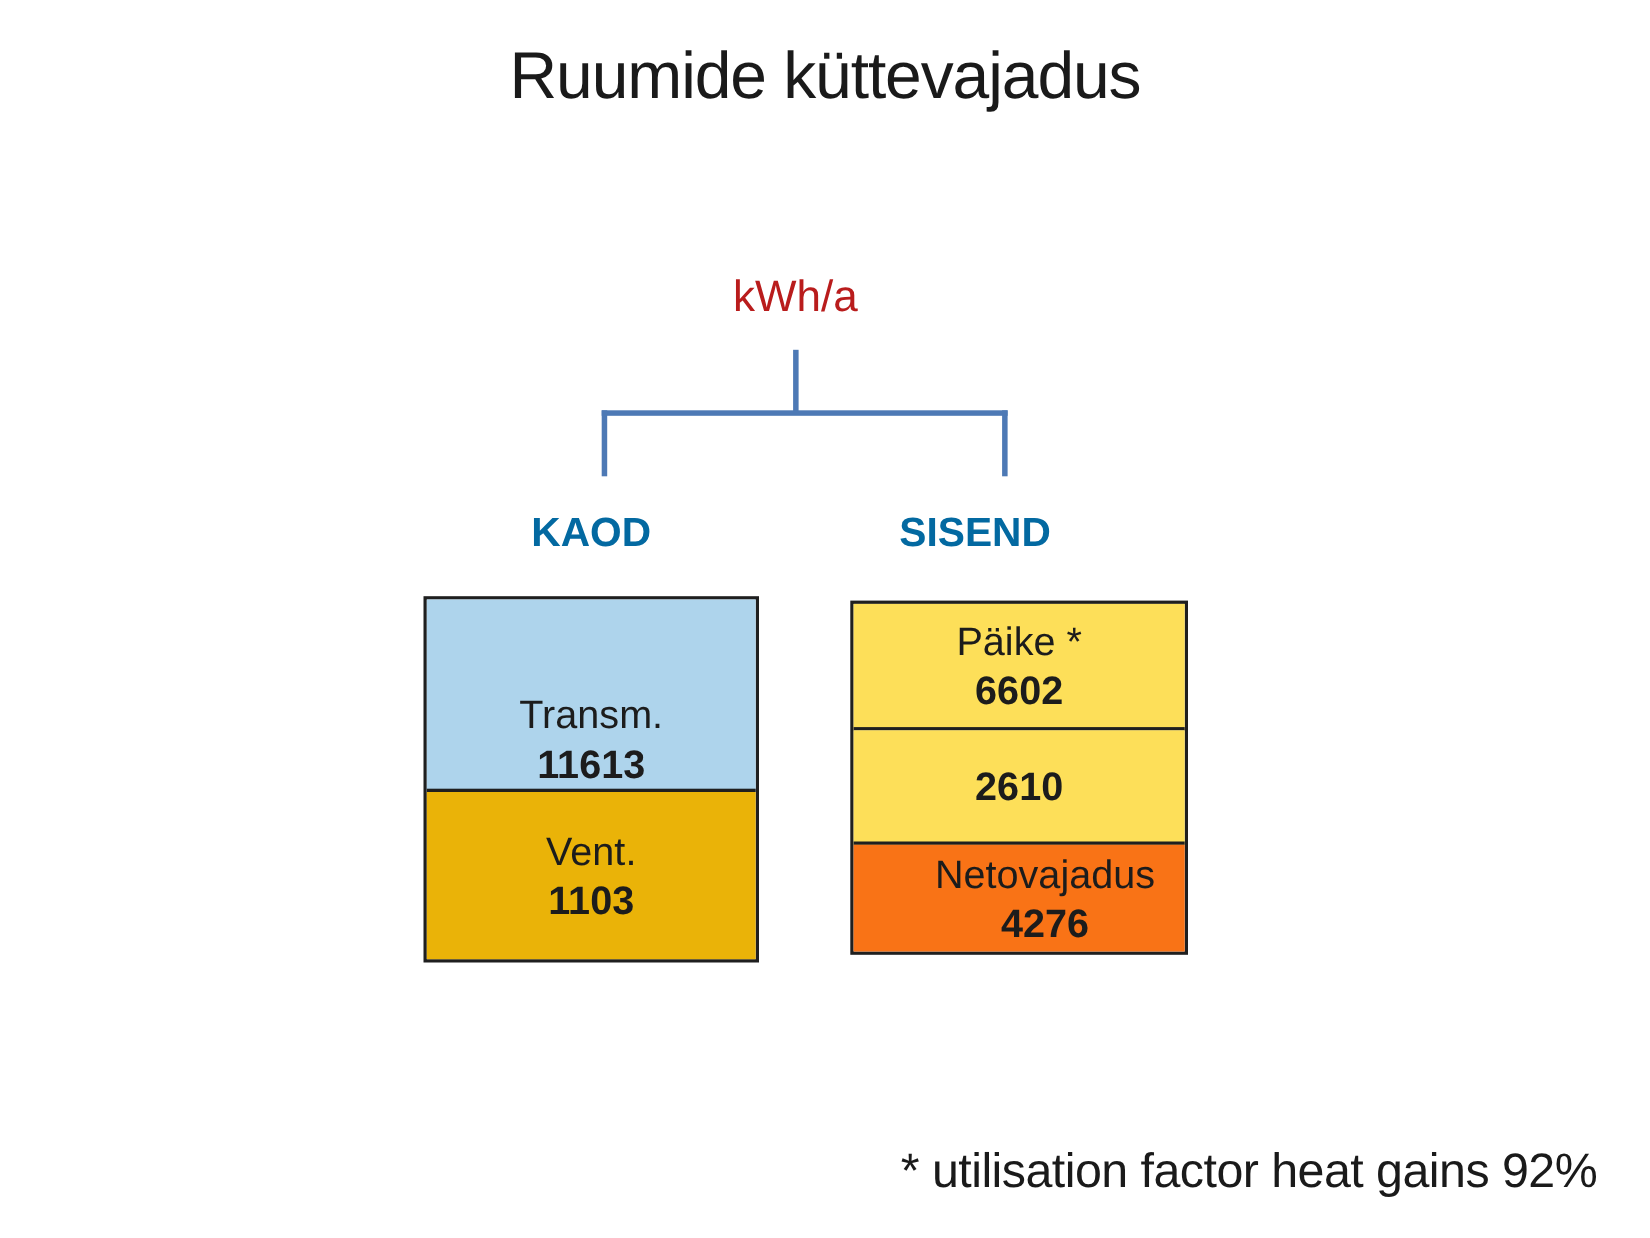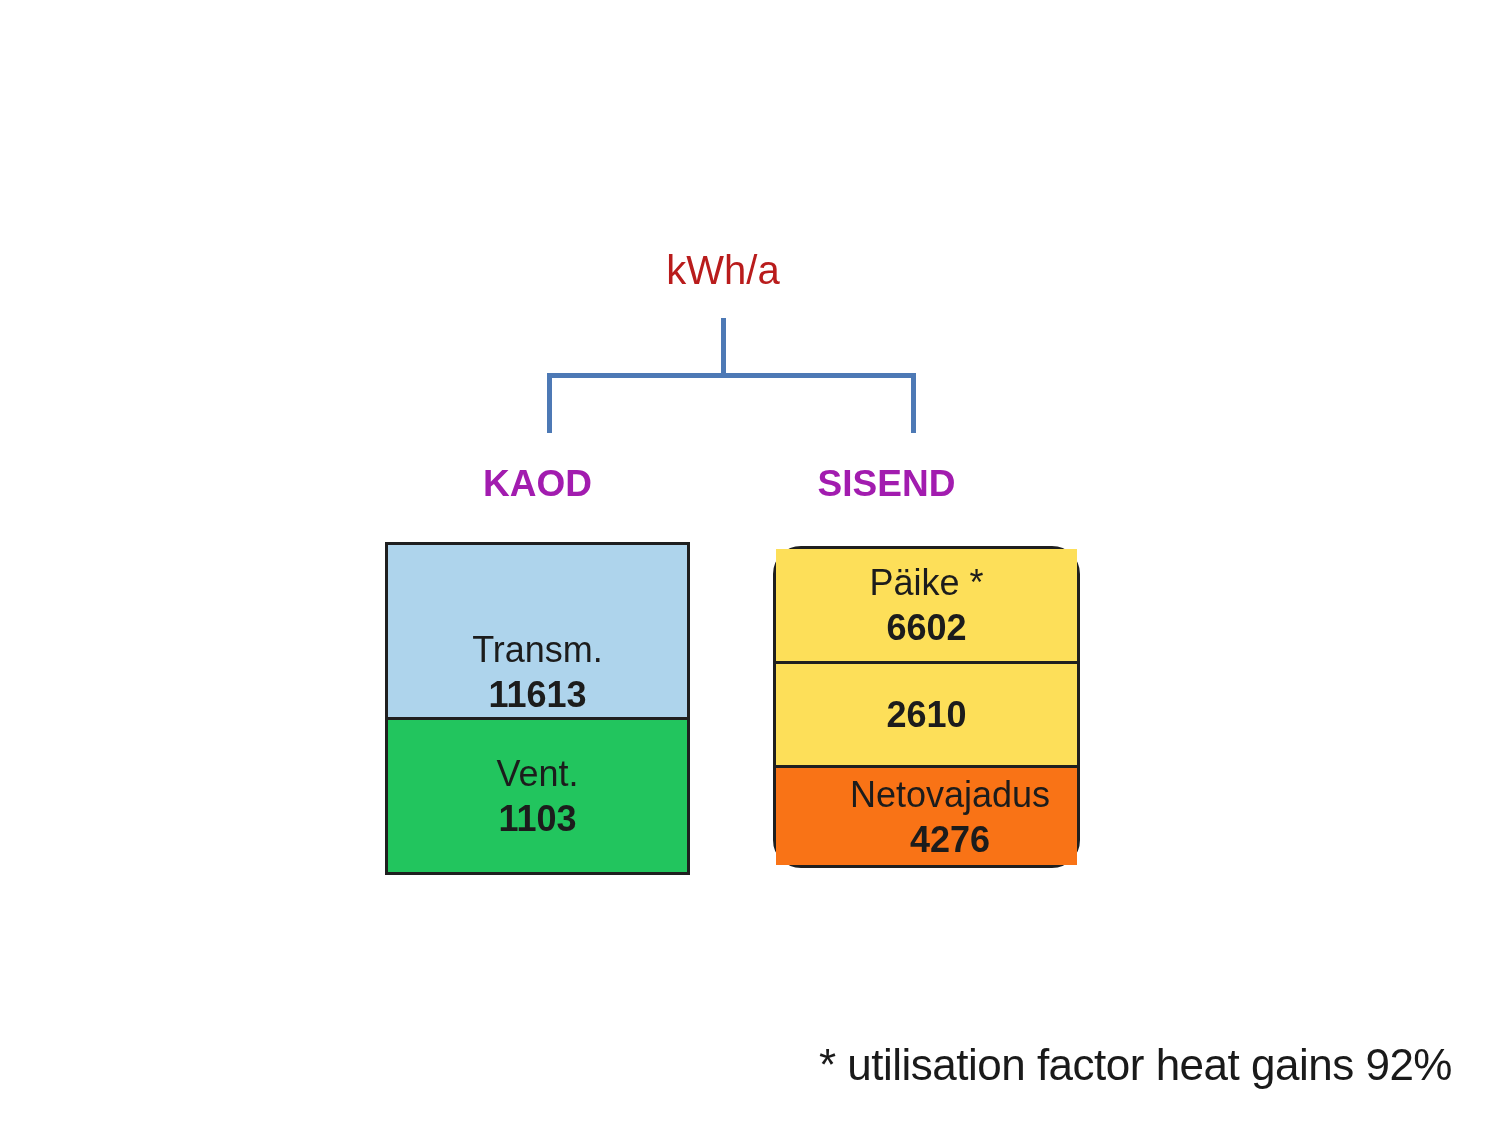--- a/index.html
+++ b/index.html
@@ -44,33 +44,33 @@
   .stem      { left: 721px; top: 318px; width: 5px;  height: 59px; }
   .crossbar  { left: 547px; top: 373px; width: 369px; height: 5px; }
   .left-drop { left: 547px; top: 373px; width: 5px;  height: 60px; }
   .right-drop{ left: 911px; top: 373px; width: 5px;  height: 60px; }
   .branch-label {
     position: absolute;
     top: 463px;
     font-weight: 700;
     font-size: 37px;
     text-align: center;
-    color: #a21caf;
+    color: #0369a1;
   }
   .kaod-label   { left: 385px; width: 305px; }
   .sisend-label { left: 733px; width: 307px; }
   .box {
     position: absolute;
     box-sizing: border-box;
     border: 3px solid #1f1f1f;
     display: flex;
     flex-direction: column;
   }
   .kaod-box   { left: 385px; top: 542px; width: 305px; height: 333px; }
-  .sisend-box { left: 773px; top: 546px; width: 307px; height: 322px; border-radius: 28px; }
+  .sisend-box { left: 773px; top: 546px; width: 307px; height: 322px; }
   .cell {
     box-sizing: border-box;
     display: flex;
     flex-direction: column;
     align-items: center;
     justify-content: center;
     text-align: center;
     font-size: 36px;
     line-height: 1.25;
   }
@@ -89,38 +89,39 @@
     letter-spacing: -0.5px;
     color: #1a1a1a;
   }
 </style>
 </head>
 <body>
 
 <div class="slide">
 
   <div class="title">
+    <div>Ruumide küttevajadus</div>
   </div>
 
   <div class="root-label">kWh/a</div>
 
   <div class="line stem" style="background: rgb(77, 121, 181);"></div>
   <div class="line crossbar" style="background: rgb(77, 121, 181);"></div>
   <div class="line left-drop" style="background: rgb(77, 121, 181);"></div>
   <div class="line right-drop" style="background: rgb(77, 121, 181);"></div>
 
   <div class="branch-label kaod-label">KAOD</div>
   <div class="branch-label sisend-label">SISEND</div>
 
   <div class="box kaod-box">
     <div class="cell kaod-cell-1" style="background: rgb(174, 212, 236); justify-content: flex-end;">
       <div class="cell-label">Transm.</div>
       <div class="cell-value">11613</div>
     </div>
-    <div class="cell kaod-cell-2" style="background: #22c55e; align-items: center;">
+    <div class="cell kaod-cell-2" style="background: #eab308; align-items: center;">
       <div class="cell-label">Vent.</div>
       <div class="cell-value">1103</div>
     </div>
   </div>
 
   <div class="box sisend-box">
     <div class="cell sisend-cell-1" style="background: rgb(253, 223, 89);">
       <div class="cell-label">Päike *</div>
       <div class="cell-value">6602</div>
     </div>

